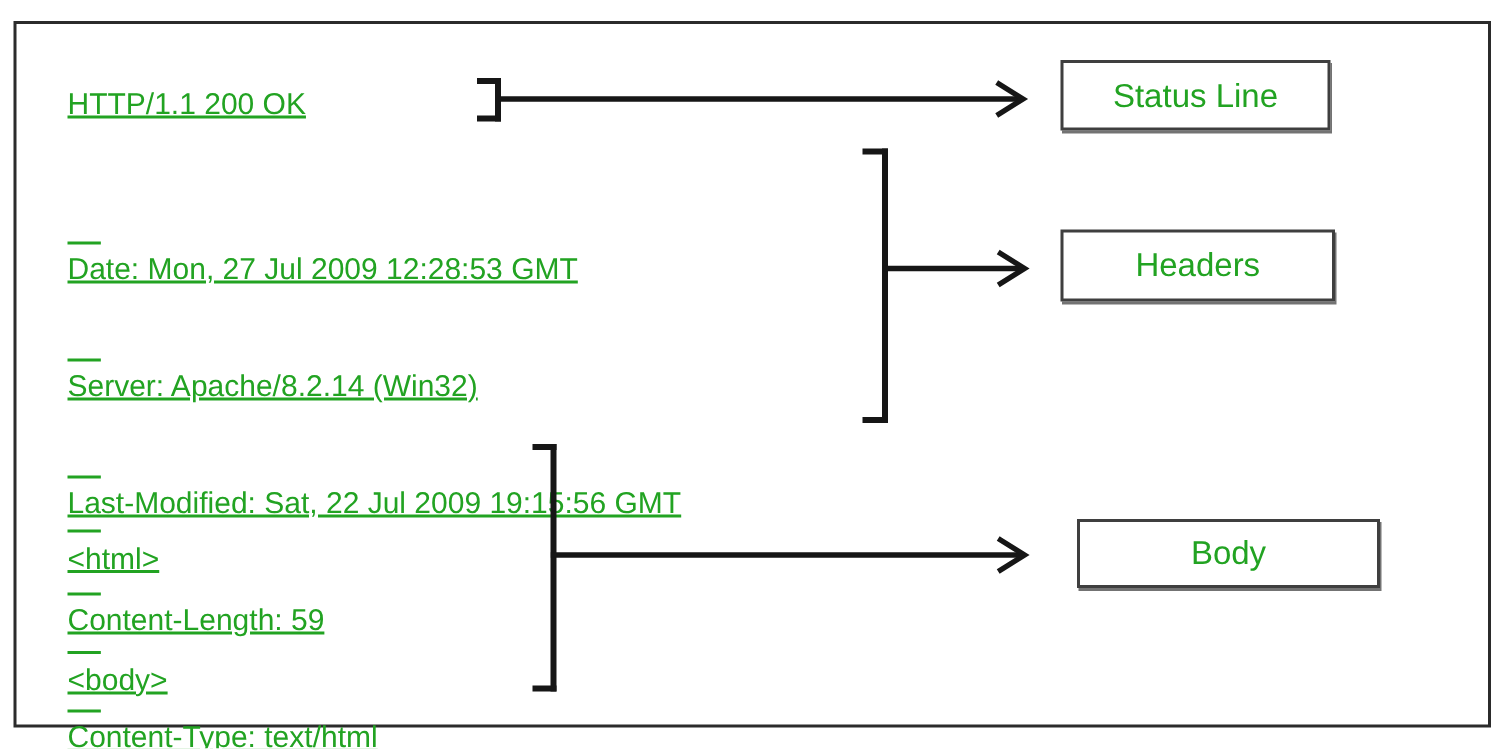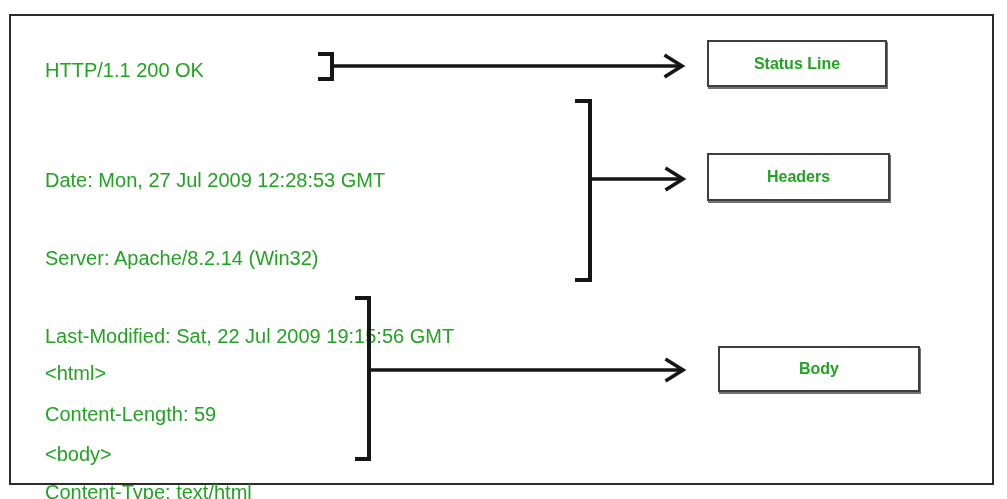--- a/index.html
+++ b/index.html
@@ -12,21 +12,21 @@
   html,body{margin:0;padding:0;background:var(--background);}
   .canvas{
     position:relative;width:1007px;height:499px;background:var(--background);
     font-family:"Liberation Sans","DejaVu Sans",sans-serif;overflow:hidden;
   }
   .frame{
     position:absolute;left:9px;top:14px;width:985px;height:471px;
     border:2px solid var(--frame-border);box-sizing:border-box;background:var(--background);
   }
   .green-text{
-    position:absolute;color:var(--text-green);font-size:20px;white-space:pre;
+    position:absolute;color:var(--text-green);font-size:20px;white-space:pre;text-decoration:underline;
   }
   .status-text{left:45px;top:57px;line-height:26px;}
   .headers-text{left:45px;top:115px;line-height:26px;}
   .body-text{left:45px;top:306px;line-height:27px;}
   .bracket{
     position:absolute;box-sizing:border-box;
     border:4px solid var(--line-black);border-left:none;background:transparent;
   }
   .bracket-status{left:318px;top:52px;width:16px;height:29px;}
   .bracket-headers{left:575px;top:99px;width:17px;height:183px;}
@@ -36,21 +36,21 @@
     stroke:var(--line-black);stroke-width:3.6;fill:none;
     stroke-linecap:square;stroke-linejoin:miter;
   }
   .arrow-status{left:334px;top:54px;}
   .arrow-headers{left:591px;top:167px;}
   .arrow-body{left:369px;top:358px;}
   .label-box{
     position:absolute;box-sizing:border-box;background:var(--background);
     border:2px solid var(--box-border);box-shadow:1px 2px 0 rgba(0,0,0,0.55);
     display:flex;align-items:center;justify-content:center;
-    color:var(--text-green);font-size:16px;font-weight:bold;
+    color:var(--text-green);font-size:22px;
   }
   .box-status{left:707px;top:40px;width:180px;height:47px;}
   .box-headers{left:707px;top:153px;width:183px;height:48px;}
   .box-body{left:718px;top:346px;width:202px;height:46px;}
 </style>
 </head>
 <body>
 
 <div class="canvas">
   <div class="frame"></div>

